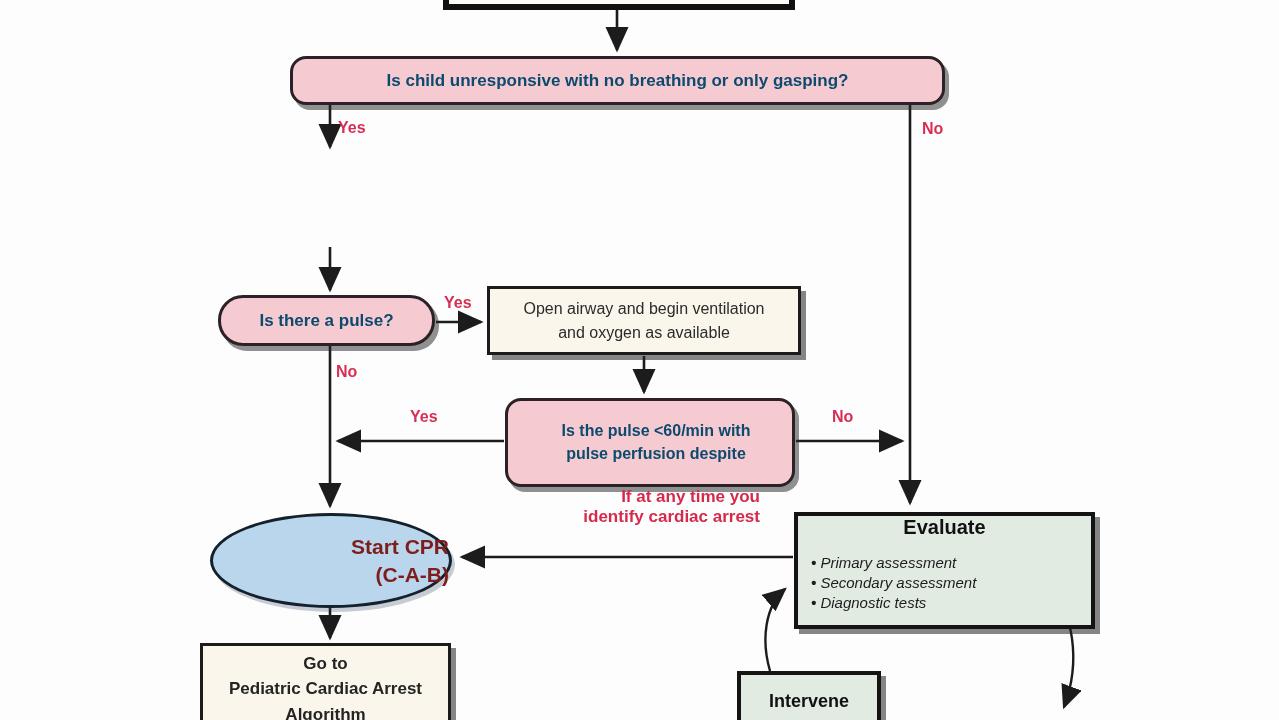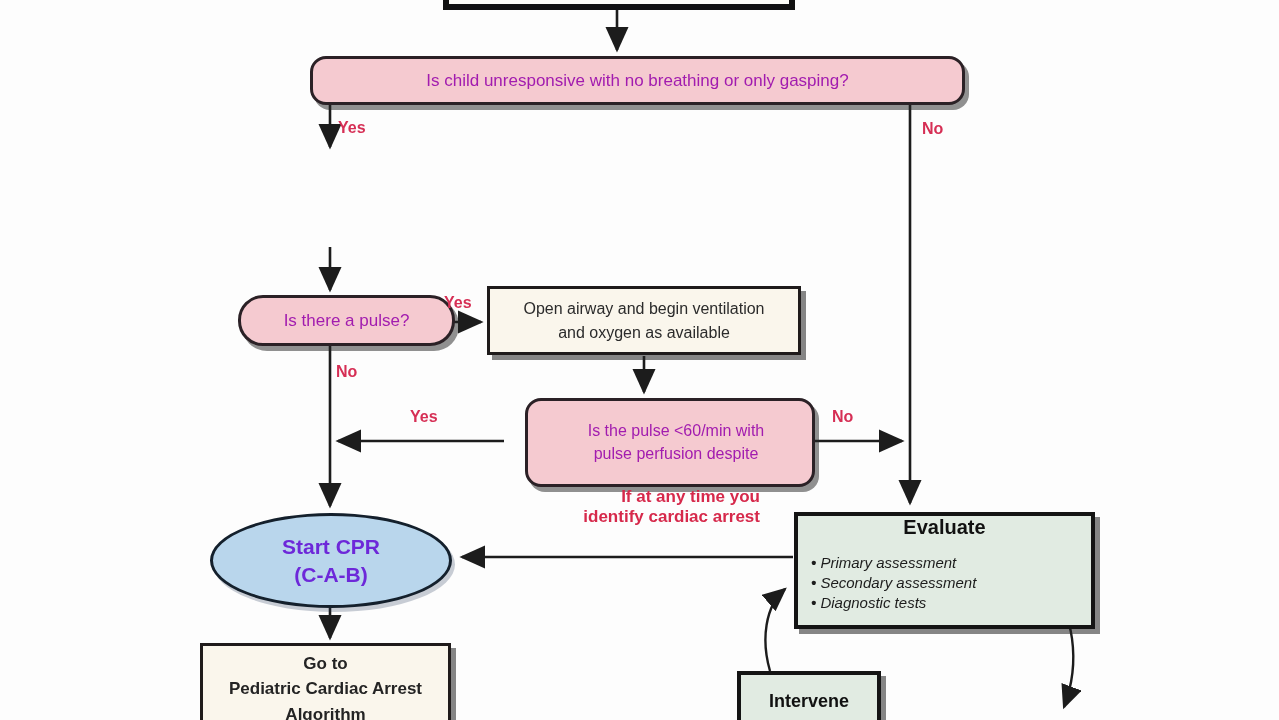--- a/index.html
+++ b/index.html
@@ -8,39 +8,39 @@
     background:#fdfdfd;
     font-family:"Liberation Sans","DejaVu Sans",sans-serif;
   }
   .node{position:absolute;box-sizing:border-box;display:flex;flex-direction:column;
         align-items:center;justify-content:center;text-align:center;}
   .rect{background:#fdfdf8;border:3px solid #1f1b1b;box-shadow:5px 5px 0 rgba(35,35,35,.55);}
   .pink{background:#f5cad0;border:3px solid #2b2126;border-radius:16px;
         box-shadow:4px 5px 0 rgba(35,35,35,.5);}
   .cream{background:#faf6ec;border:3px solid #1f1b1b;box-shadow:5px 5px 0 rgba(35,35,35,.55);}
   .mint{background:#e1ebe2;border:4px solid #141414;box-shadow:5px 5px 0 rgba(35,35,35,.55);}
-  .darktxt{color:#a21caf;font-weight:normal;margin-left:20px;}
+  .darktxt{color:#0c4a6e;font-weight:bold;}
   .redtxt{color:#cc2743;font-weight:bold;}
   .edge-label{position:absolute;color:#d62f55;font-weight:bold;font-size:16px;}
   svg.wires{position:absolute;left:0;top:0;z-index:1;}
   .node{z-index:2;}
   .edge-label{z-index:3;}
 
   
   #top-partial{left:443px;top:-42px;width:352px;height:52px;background:#fdfdf8;
                border:6px solid #111;box-sizing:border-box;position:absolute;}
   #q1{left:290px;top:56px;width:655px;height:49px;font-size:17px;}
   #shout{left:179px;top:152px;width:301px;height:95px;font-size:17px;line-height:1.35;}
   #shout .sub{font-size:15px;font-weight:400;}
   #qpulse{left:218px;top:295px;width:217px;height:51px;font-size:17px;border-radius:25px;}
   #openair{left:487px;top:286px;width:314px;height:69px;font-size:16px;color:#2b2b2b;line-height:1.45;}
   #qpulse60{left:505px;top:398px;width:290px;height:89px;font-size:16px;line-height:1.4;padding-left:12px;}
   #startcpr{left:210px;top:513px;width:242px;height:95px;border-radius:50%;
-            background:#b9d6ec;border:3px solid #14202c;font-size:21px;color:#6d28d9;
-            font-weight:bold;line-height:1.3;box-shadow:3px 4px 0 rgba(40,60,90,.25);}
+            background:#b9d6ec;border:3px solid #14202c;font-size:21px;color:#7f1d1d;
+            font-weight:bold;line-height:1.3;box-shadow:3px 4px 0 rgba(40,60,90,.25);align-items:flex-end;}
   #note{left:520px;top:487px;width:240px;position:absolute;text-align:right;
         color:#d6294b;font-weight:bold;font-size:17px;line-height:1.15;z-index:3;}
   #goto{left:200px;top:643px;width:251px;height:92px;font-size:17px;color:#242424;
         font-weight:bold;line-height:1.5;}
   #evaluate{left:794px;top:512px;width:301px;height:117px;padding:4px 3px;}
   #evaluate .ttl{font-size:20px;font-weight:bold;color:#111;margin-bottom:2px;}
   #evaluate ul{list-style:none;margin:12px;padding:0 0 0 10px;text-align:left;width:100%;box-sizing:border-box;font-style:italic;}
   #evaluate li{font-size:15px;color:#1d1d1d;line-height:1.35;}
   #evaluate li::before{content:"•  ";font-weight:bold;}
   #intervene{left:737px;top:671px;width:144px;height:60px;font-size:18px;font-weight:bold;color:#111;}

